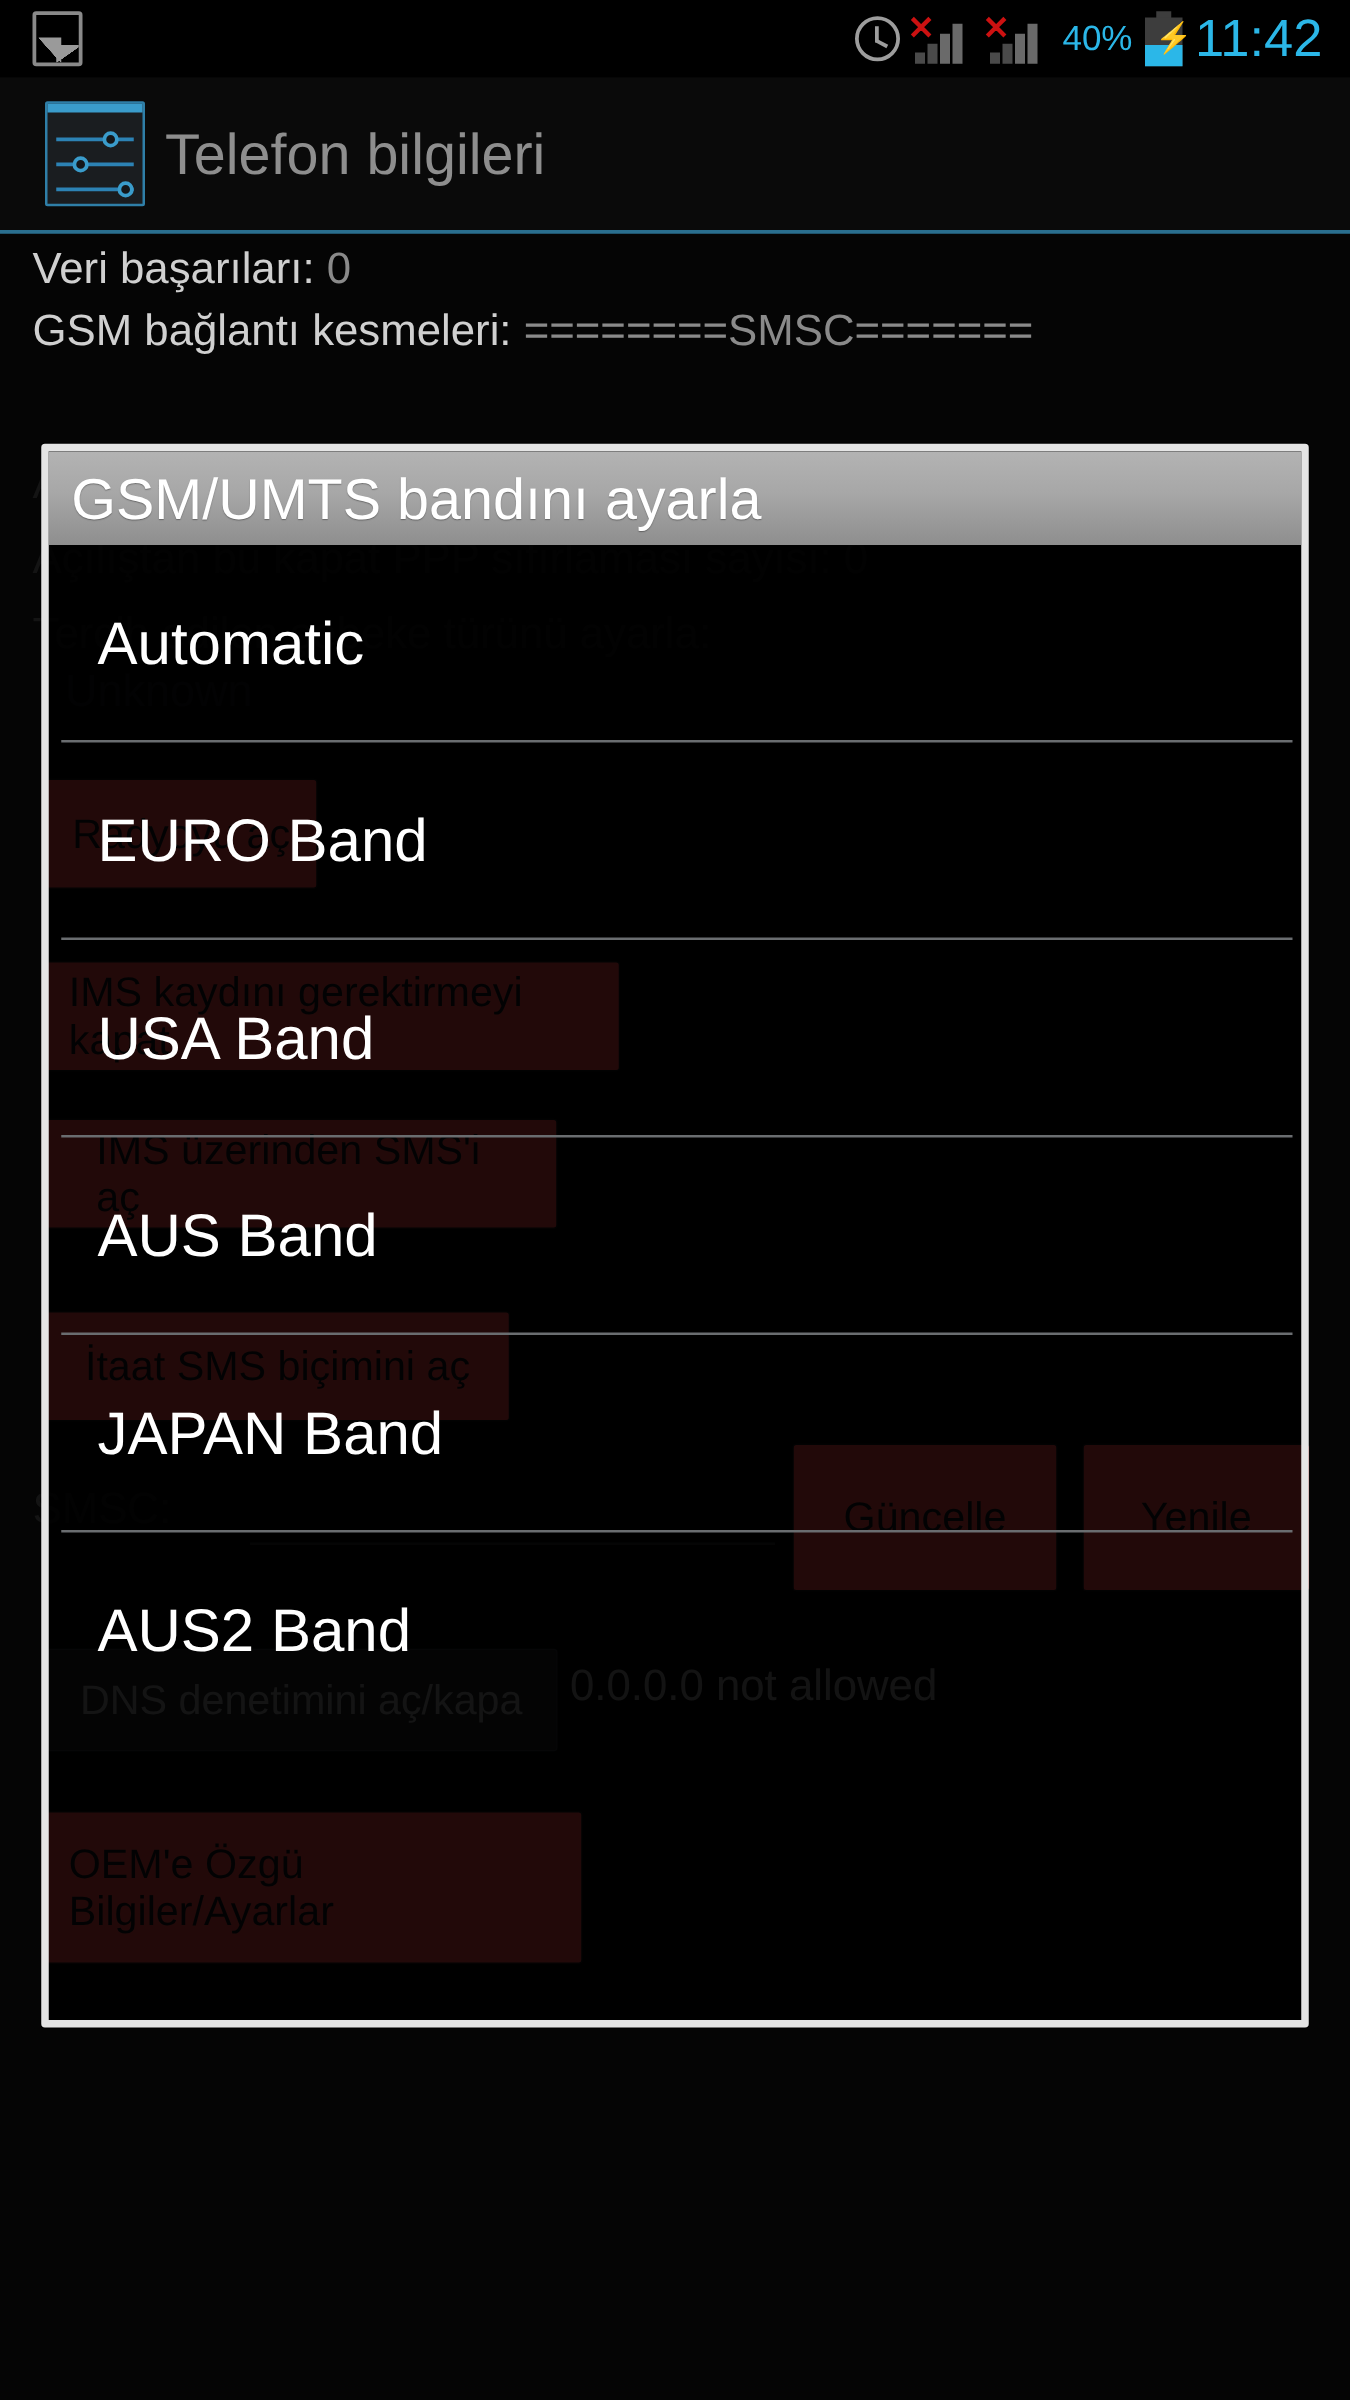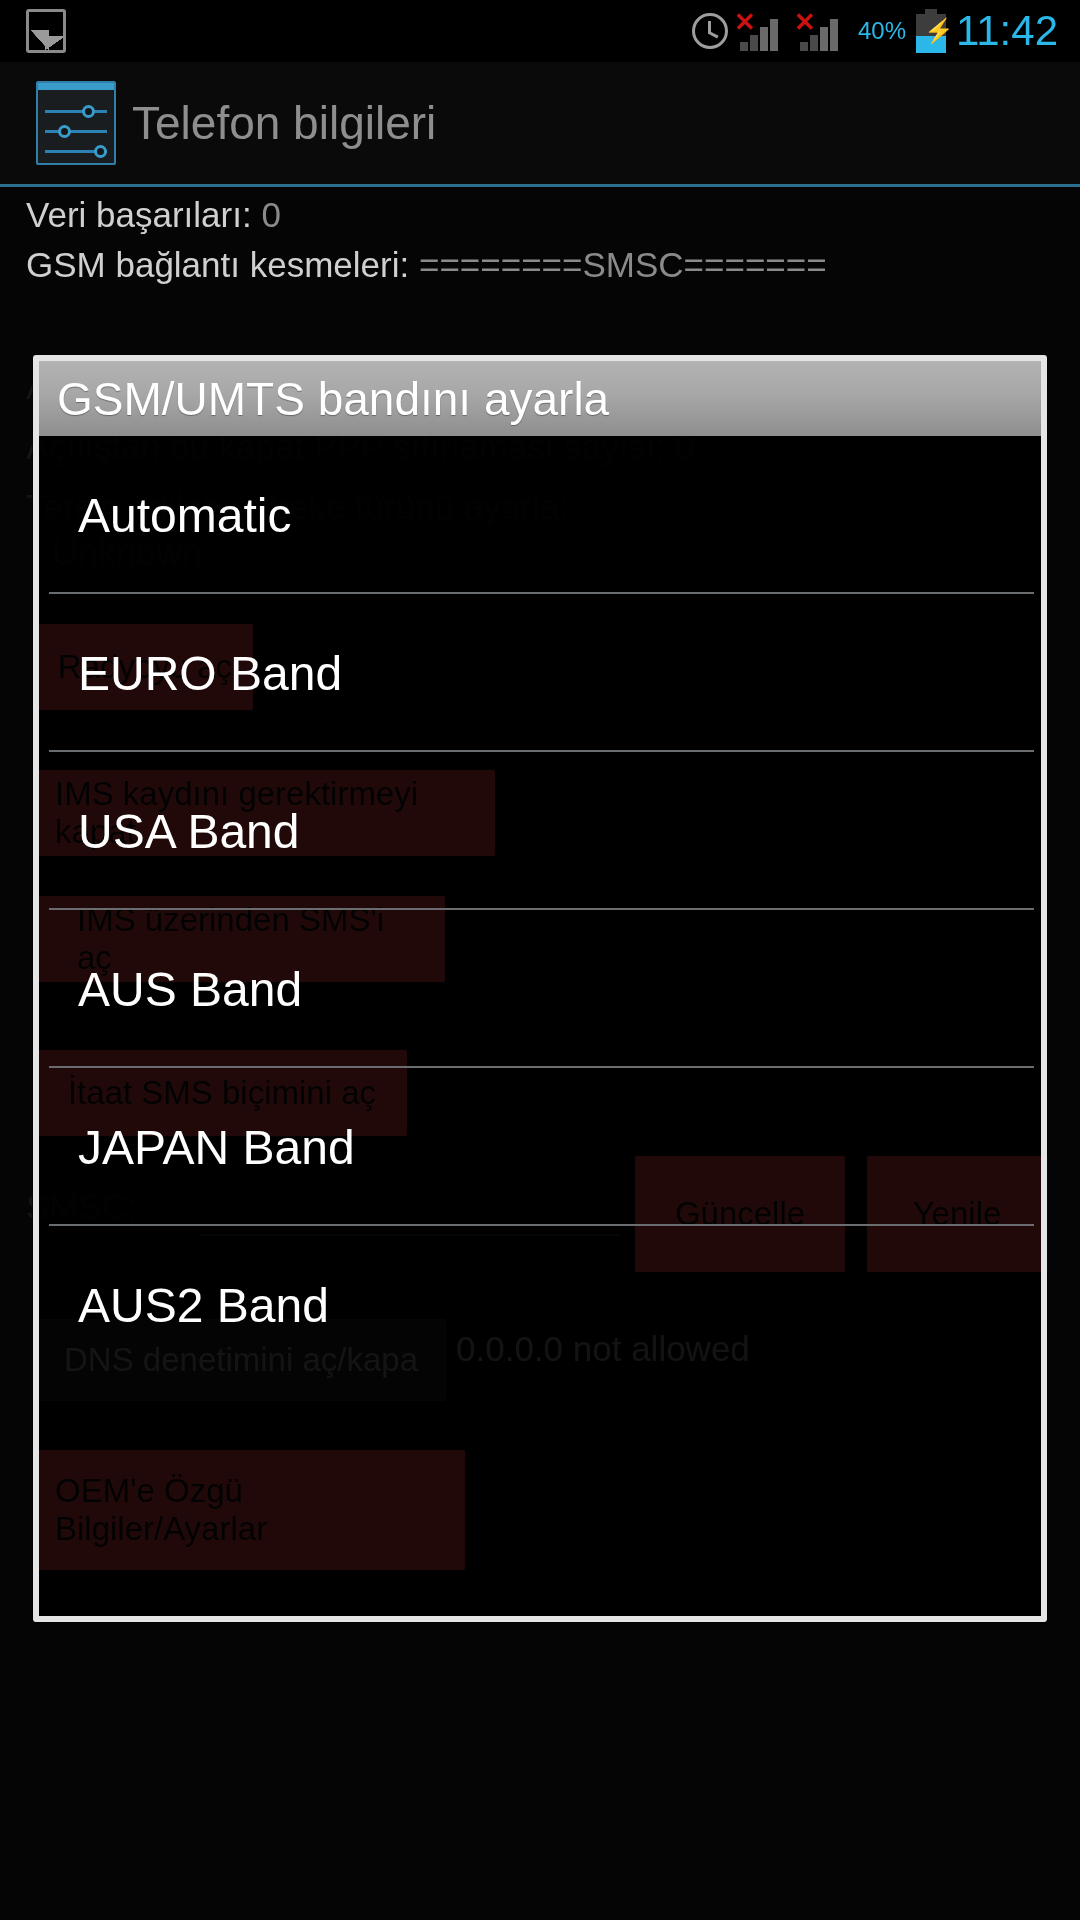--- a/index.html
+++ b/index.html
@@ -31,21 +31,21 @@
   .alarm-icon:after{content:""; position:absolute; left:14px; top:15px; width:10px; height:3px;background:#9d9d9d;
     transform:rotate(28deg); transform-origin:left center;}
   .sig-wrap{ position:relative; width:50px; height:40px; }
   .sig-wrap .bars{ position:absolute; bottom:0; left:2px; display:flex; align-items:flex-end; gap:2px; }
   .sig-wrap .bars i{ display:block; width:8px; background:#4a4a4a; }
   .sig-wrap .bars i:nth-child(1){height:9px;}
   .sig-wrap .bars i:nth-child(2){height:16px;}
   .sig-wrap .bars i:nth-child(3){height:24px;background:#6a6a6a;}
   .sig-wrap .bars i:nth-child(4){height:32px;background:#6a6a6a;}
   .sig-x{ position:absolute; left:-4px; top:-2px; color:#cc1111; font-size:26px; font-weight:bold; line-height:1;}
-  .batt-pct{ color:#2bb7e8; font-size:24px; letter-spacing:0px; }
+  .batt-pct{ color:#2bb7e8; font-size:28px; letter-spacing:0px; }
   .batt-icon{ width:30px; height:44px; position:relative; }
   .batt-icon .body{ position:absolute; left:0; top:5px; width:30px; height:39px; background:#3d3d3d; }
   .batt-icon .fill{ position:absolute; left:0; bottom:0; width:30px; height:17px; background:#2bb7e8; }
   .batt-icon .cap{ position:absolute; left:9px; top:0; width:12px; height:6px; background:#3d3d3d; }
   .batt-icon .bolt{ position:absolute; left:8px; top:10px; width:14px; height:24px; color:#e8e8e8;
     font-size:24px; line-height:24px; text-align:center;}
   .sb-clock{ color:#2bb7e8; font-size:42px; letter-spacing:0px; }
 
   
   .actionbar{

